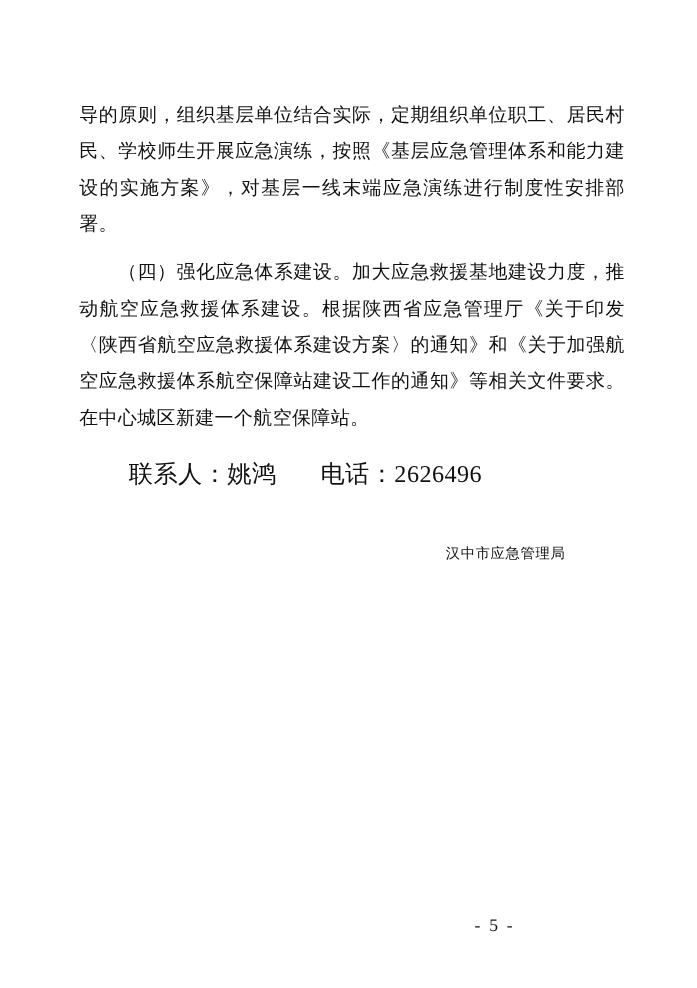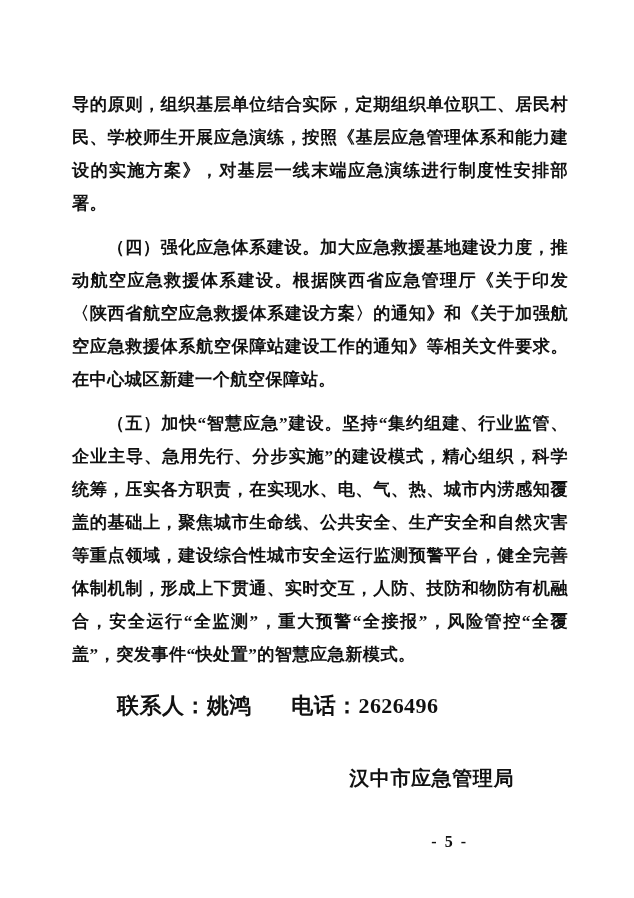--- a/index.html
+++ b/index.html
@@ -15,21 +15,20 @@
     position: relative;
     overflow: hidden;
   }
   .page {
     position: absolute;
     left: 0;
     top: 0;
     width: 536px;
     height: 898px;
     background: #ffffff;
-    font-weight: bold;
   }
   .content {
     position: absolute;
     left: 72px;
     top: 88px;
     width: 496px;
   }
   .para {
     font-size: 17.2px;
     line-height: 33px;
@@ -58,21 +57,21 @@
   .contact .spacer {
     display: inline-block;
     width: 28px;
   }
   .signature {
     margin-top: 40px;
     text-align: right;
     padding-right: 54px;
   }
   .signature .line {
-    font-size: 20px;
+    font-size: 13px;
     line-height: 32px;
     letter-spacing: 0.6px;
     white-space: nowrap;
   }
   .signature .date {
     font-size: 16.4px;
     letter-spacing: 1px;
     padding-right: 4px;
   }
   .pagenum {
@@ -88,21 +87,20 @@
 </head>
 <body>
 
 <div class="page">
   <div class="content">
 
     <p class="para cont">导的原则，组织基层单位结合实际，定期组织单位职工、居民村民、学校师生开展应急演练，按照《基层应急管理体系和能力建设的实施方案》，对基层一线末端应急演练进行制度性安排部署。</p>
 
     <p class="para indent gap">（四）强化应急体系建设。加大应急救援基地建设力度，推动航空应急救援体系建设。根据陕西省应急管理厅《关于印发〈陕西省航空应急救援体系建设方案〉的通知》和《关于加强航空应急救援体系航空保障站建设工作的通知》等相关文件要求。在中心城区新建一个航空保障站。</p>
 
-    <p class="para indent gap">（五）加快“智慧应急”建设。坚持“集约组建、行业监管、企业主导、急用先行、分步实施”的建设模式，精心组织，科学统筹，压实各方职责，在实现水、电、气、热、城市内涝感知覆盖的基础上，聚焦城市生命线、公共安全、生产安全和自然灾害等重点领域，建设综合性城市安全运行监测预警平台，健全完善体制机制，形成上下贯通、实时交互，人防、技防和物防有机融合，安全运行“全监测”，重大预警“全接报”，风险管控“全覆盖”，突发事件“快处置”的智慧应急新模式。</p>
 
     <p class="contact">
       <span>联系人：姚鸿</span>
       <span class="spacer"></span>
       <span>电话：2626496</span>
     </p>
 
     <div class="signature">
       <div class="line">汉中市应急管理局</div>
     </div>

